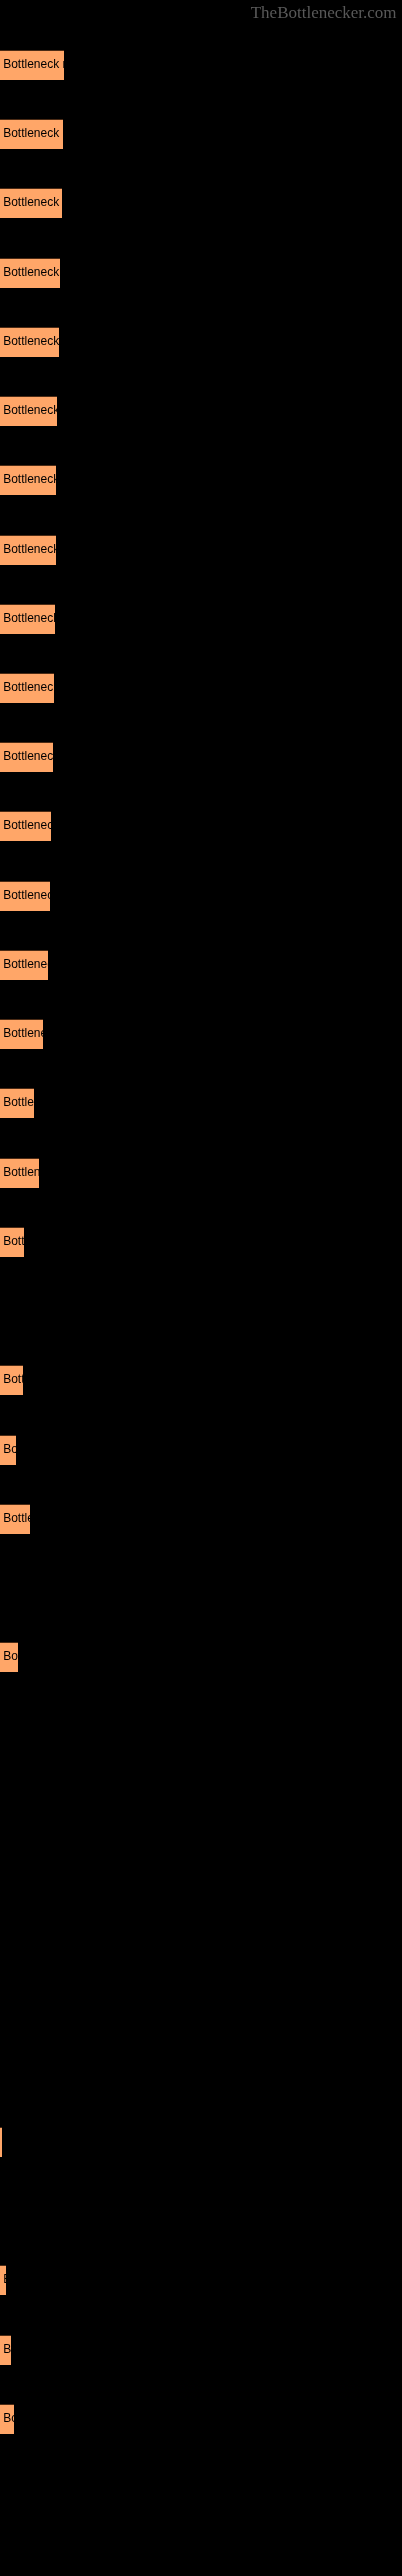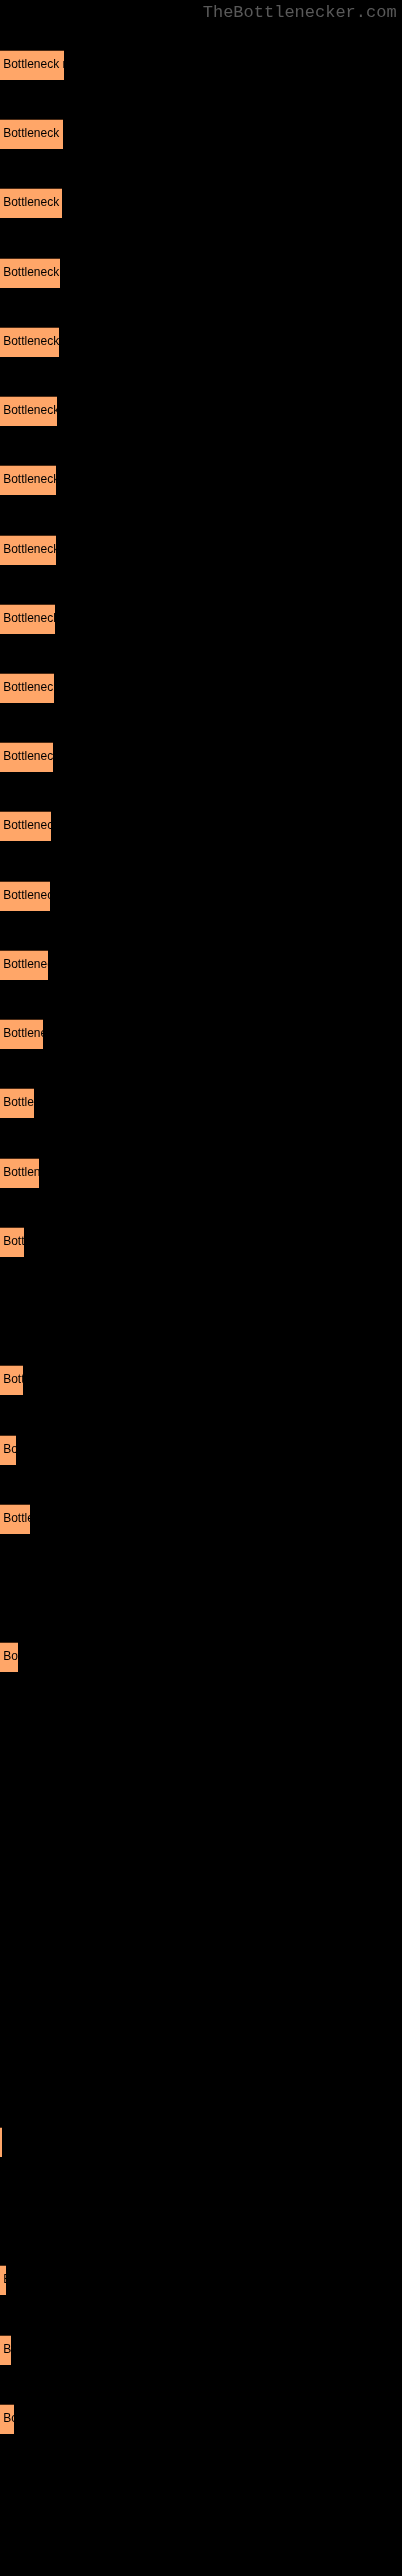--- a/index.html
+++ b/index.html
@@ -20,21 +20,21 @@
     width: 403px;
     height: 2576px;
     background: #000000;
   }
   #watermark {
     position: absolute;
     right: 6.4px;
     top: 1.6px;
     color: #595959;
     font-size: 17px;
-    font-family: Liberation Mono, monospace;
+    font-family: Liberation Serif, serif;
     letter-spacing: 0px;
     white-space: nowrap;
     line-height: 21px;
   }
   #plot-area {
     position: absolute;
     left: 0;
     top: 0;
     width: 403px;
     height: 2576px;

